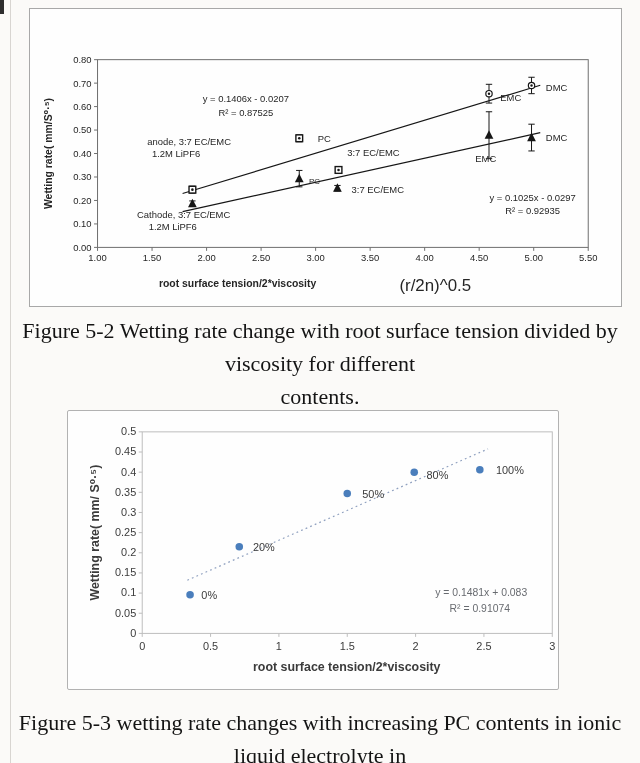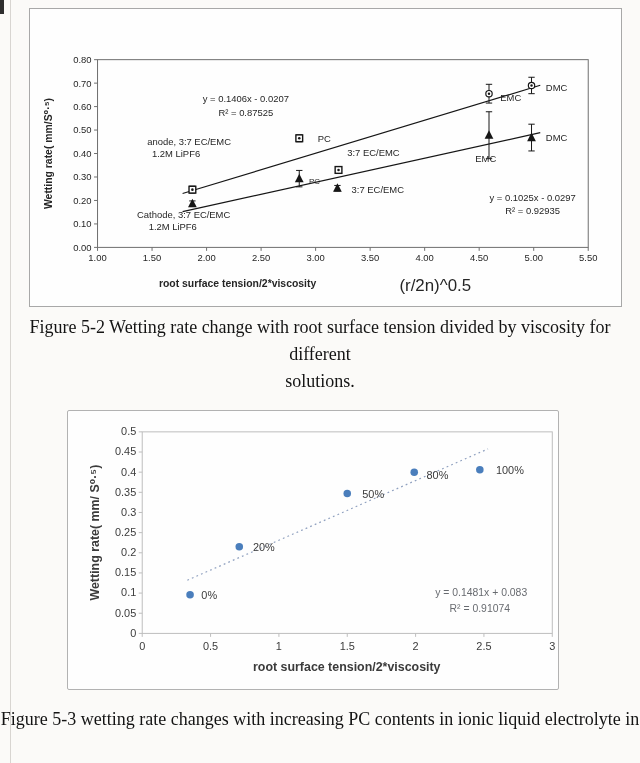--- a/index.html
+++ b/index.html
@@ -7,21 +7,21 @@
         font-family:"Liberation Sans","DejaVu Sans",sans-serif;}
   .page-edge-line{position:absolute;left:10px;top:0;width:1px;height:763px;background:#d8d5d1;}
   .scan-mark{position:absolute;left:0;top:0;width:4px;height:14px;background:#2e2e2e;}
   .figure-panel{position:absolute;background:#fefefe;box-sizing:border-box;}
   .panel-1{left:29px;top:8px;width:593px;height:299px;border:1px solid #a8a8a8;}
   .panel-2{left:67px;top:410px;width:492px;height:280px;border:1px solid #b2b2b2;border-radius:2px;}
   .figure-panel svg{display:block;width:100%;height:100%;}
   svg text{font-family:"Liberation Sans","DejaVu Sans",sans-serif;}
   .caption{position:absolute;left:0;width:640px;text-align:center;
            font-family:"Liberation Serif","DejaVu Serif",serif;
-           font-size:18px;line-height:1.5;color:#141414;}
+           font-size:22px;line-height:1.5;color:#141414;}
   .caption-1{top:314px;}
   .caption-2{top:706px;}
 </style>
 </head>
 <body>
 
 <div class="page">
 
   <div class="page-edge-line"></div>
   <div class="scan-mark"></div>
@@ -131,21 +131,21 @@
         <text x="505.0133333333334" y="193.115" text-anchor="middle" font-size="9.5" fill="#262626">y = 0.1025x - 0.0297</text>
         <text x="505.0133333333334" y="206.8175" text-anchor="middle" font-size="9.5" fill="#262626">R² = 0.92935</text>
         <text x="208" y="280" text-anchor="middle" font-size="10.5" font-weight="bold" fill="#262626">root surface tension/2*viscosity</text>
         <text x="407" y="284" text-anchor="middle" font-size="17" fill="#262626">(r/2n)^0.5</text>
         <text x="21" y="145.5" text-anchor="middle" font-size="10.5" font-weight="bold" fill="#262626" transform="rotate(-90 21 145.5)">Wetting rate( mm/S⁰·⁵)</text>
       </svg>
   </div>
 
   <div class="caption caption-1">
     <div>Figure 5-2 Wetting rate change with root surface tension divided by viscosity for different</div>
-    <div>solutions.</div>
+    <div>contents.</div>
   </div>
 
   <div class="figure-panel panel-2">
     <svg viewBox="0 0 492 280">
         <rect x="74" y="21" width="413" height="203" fill="none" stroke="#bdbdbd" stroke-width="1"></rect>
         <line x1="74" y1="224" x2="74" y2="227.5" stroke="#bdbdbd"></line>
         <text x="74" y="241" text-anchor="middle" font-size="11" fill="#3b3b3b">0</text>
         <line x1="142.83333333333331" y1="224" x2="142.83333333333331" y2="227.5" stroke="#bdbdbd"></line>
         <text x="142.83333333333331" y="241" text-anchor="middle" font-size="11" fill="#3b3b3b">0.5</text>
         <line x1="211.66666666666666" y1="224" x2="211.66666666666666" y2="227.5" stroke="#bdbdbd"></line>

